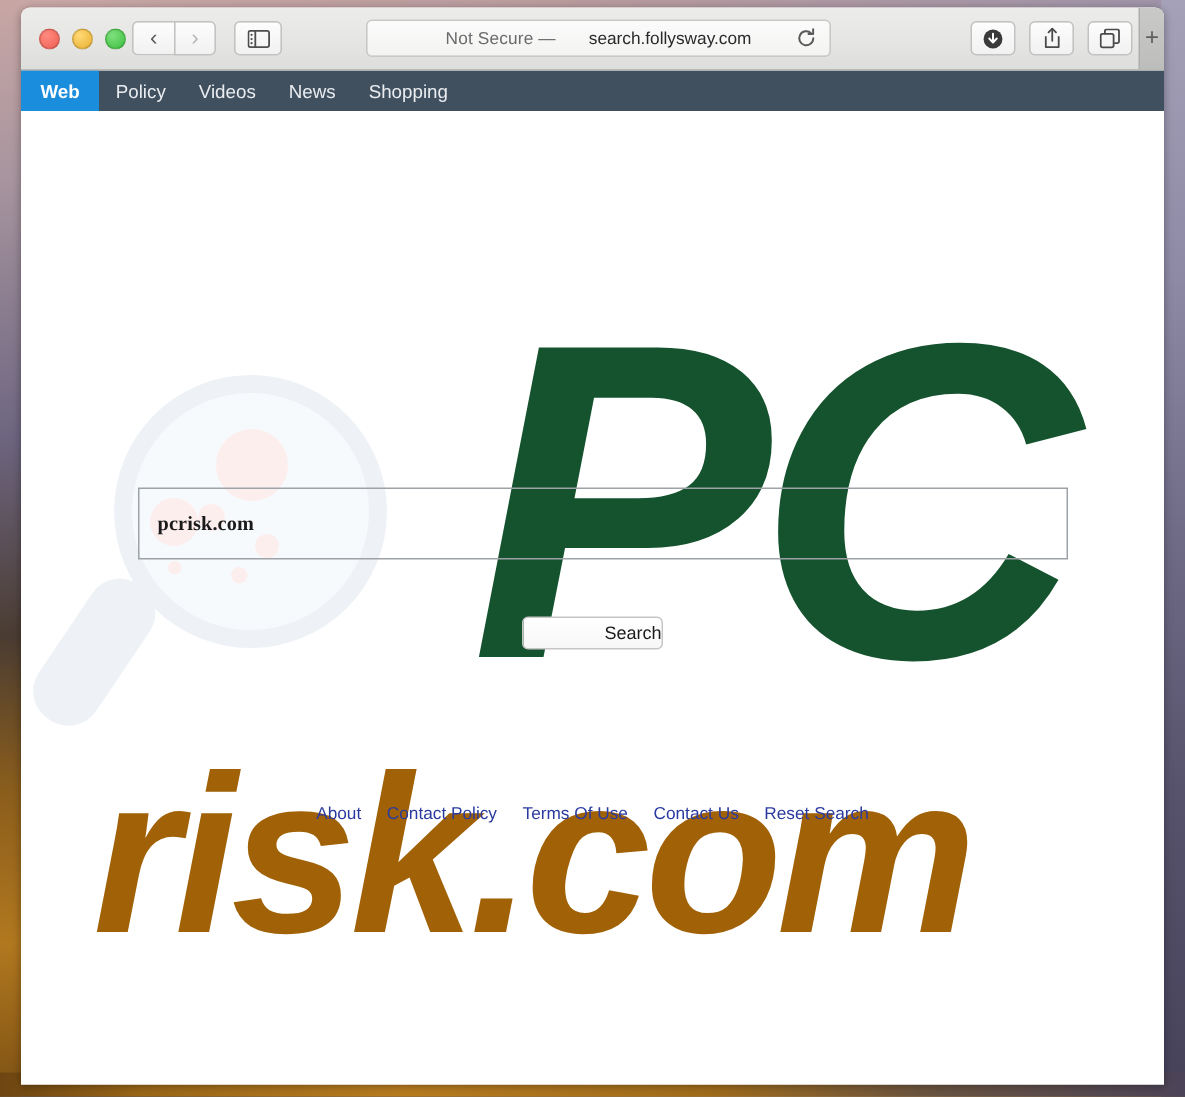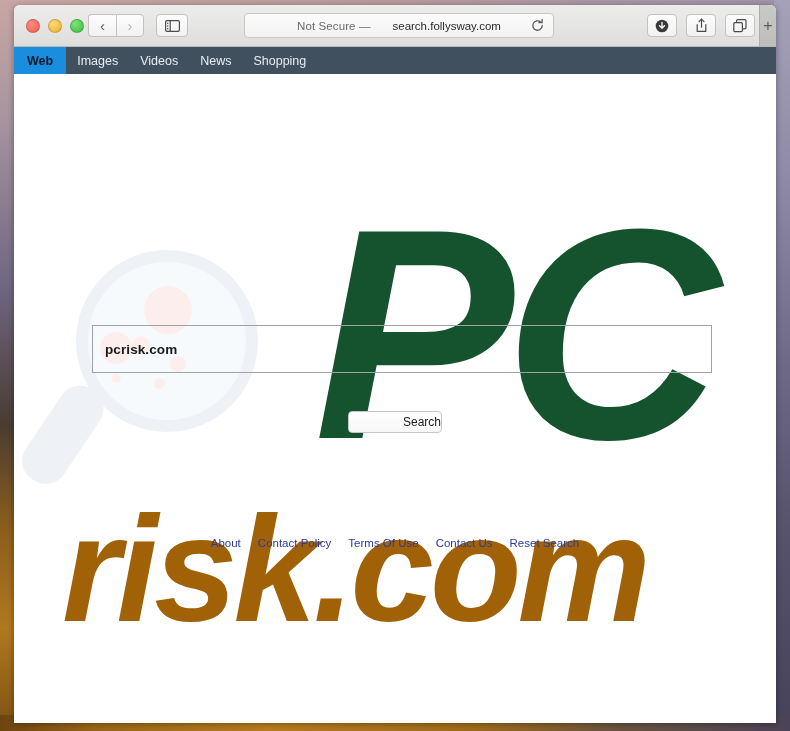--- a/index.html
+++ b/index.html
@@ -165,21 +165,21 @@
     display: flex;
     align-items: center;
     color: #e9edf1;
     padding: 0 11px;
     font-weight: bold;
     white-space: nowrap;
   }
   #site-nav .nav-item.first { padding: 0 13px; }
   #site-nav .nav-item.active {
     background: #1b8ddd;
-    color: #0f172a;
+    color: #ffffff;
   }
   #site-nav .nav-item.plain { font-weight: normal; }
 
   
   #page {
     position: relative;
     height: 650px;
     background: #ffffff;
     overflow: hidden;
   }
@@ -267,20 +267,21 @@
     box-sizing: border-box;
     display: flex;
     align-items: center;
     padding-left: 12px;
   }
   #search-query {
     font-size: 13.5px;
     font-weight: bold;
     color: #1a1a1a;
     letter-spacing: 0.1px;
+    font-family: Liberation Serif, serif;
   }
   #search-button {
     position: absolute;
     left: 334px;
     top: 337px;
     width: 94px;
     height: 22px;
     background: linear-gradient(180deg, #ffffff, #f7f7f7);
     border: 1px solid #c6c6c6;
     border-radius: 4px;
@@ -381,21 +382,21 @@
     <div id="newtab-btn">
       <span>+</span>
     </div>
   </div>
 
   <div id="site-nav">
     <div class="nav-item first active">
       <span>Web</span>
     </div>
     <div class="nav-item plain">
-      <span>Images</span>
+      <span>Policy</span>
     </div>
     <div class="nav-item plain">
       <span>Videos</span>
     </div>
     <div class="nav-item plain">
       <span>News</span>
     </div>
     <div class="nav-item plain">
       <span>Shopping</span>
     </div>

